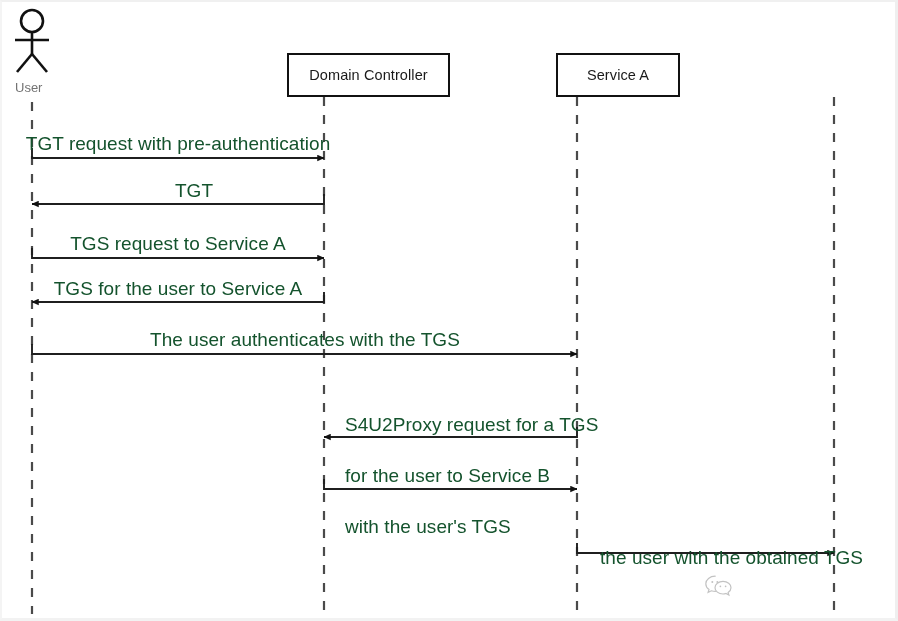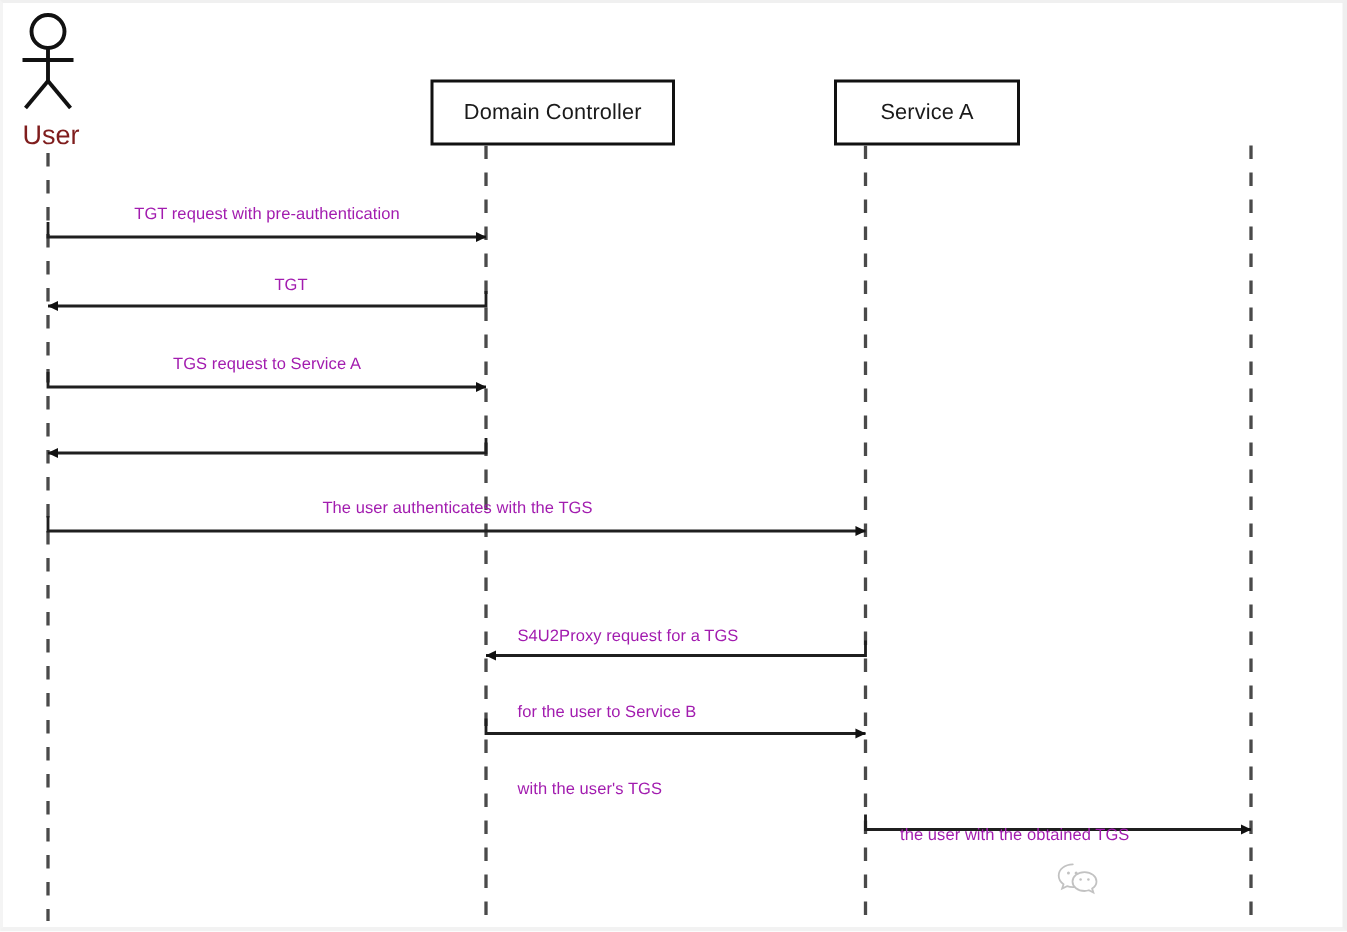--- a/index.html
+++ b/index.html
@@ -40,28 +40,28 @@
     justify-content: center;
   }
   .lifeline-box-label {
     font-size: 14.5px;
     color: #1a1a1a;
     white-space: nowrap;
     letter-spacing: 0.1px;
   }
   .actor-label {
     position: absolute;
-    font-size: 18px;
-    color: #7f1d1d;
+    font-size: 13px;
+    color: #737373;
     white-space: nowrap;
   }
   .msg-label {
     position: absolute;
-    font-size: 11px;
-    color: #a21caf;
+    font-size: 19px;
+    color: #14532d;
     white-space: pre;
     line-height: 17px;
     letter-spacing: 0.05px;
   }
   .msg-label.centered {
     transform: translateX(-50%);
     text-align: center;
   }
   .msg-label.leftaligned {
     text-align: left;
@@ -150,20 +150,21 @@
     <span class="lifeline-box-label">Service A</span>
   </div>
 
 
   <div class="msg-label centered" style="left:176px; top:133px;">TGT request with pre-authentication</div>
 
   <div class="msg-label centered" style="left:192px; top:180px;">TGT</div>
 
   <div class="msg-label centered" style="left:176px; top:233px;">TGS request to Service A</div>
 
+  <div class="msg-label centered" style="left:176px; top:278px;">TGS for the user to Service A</div>
 
   <div class="msg-label centered" style="left:303px; top:329px;">The user authenticates with the TGS</div>
 
   <div class="msg-label leftaligned" style="left:343px; top:380px;">
     <div>S4U2Proxy request for a TGS</div>
     <div>for the user to Service B</div>
     <div>with the user's TGS</div>
   </div>
 
 

